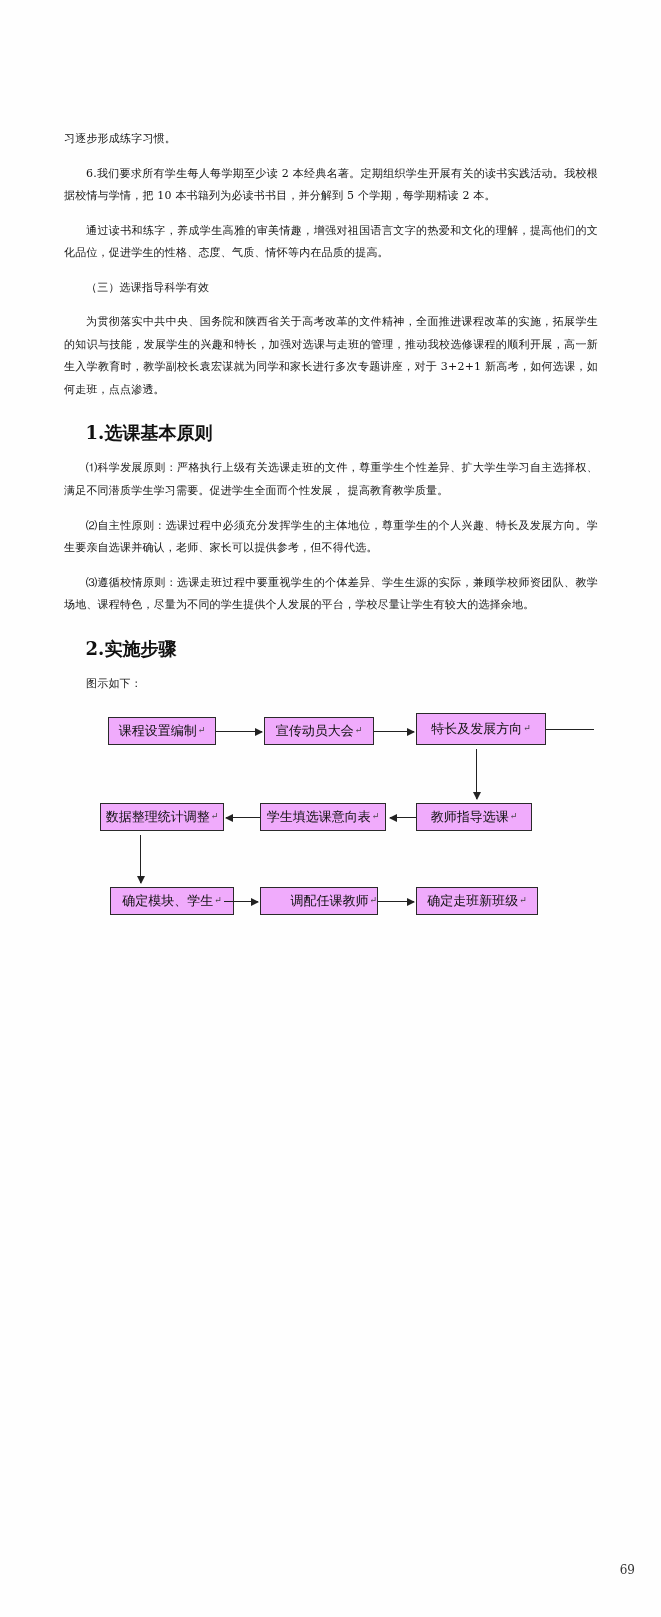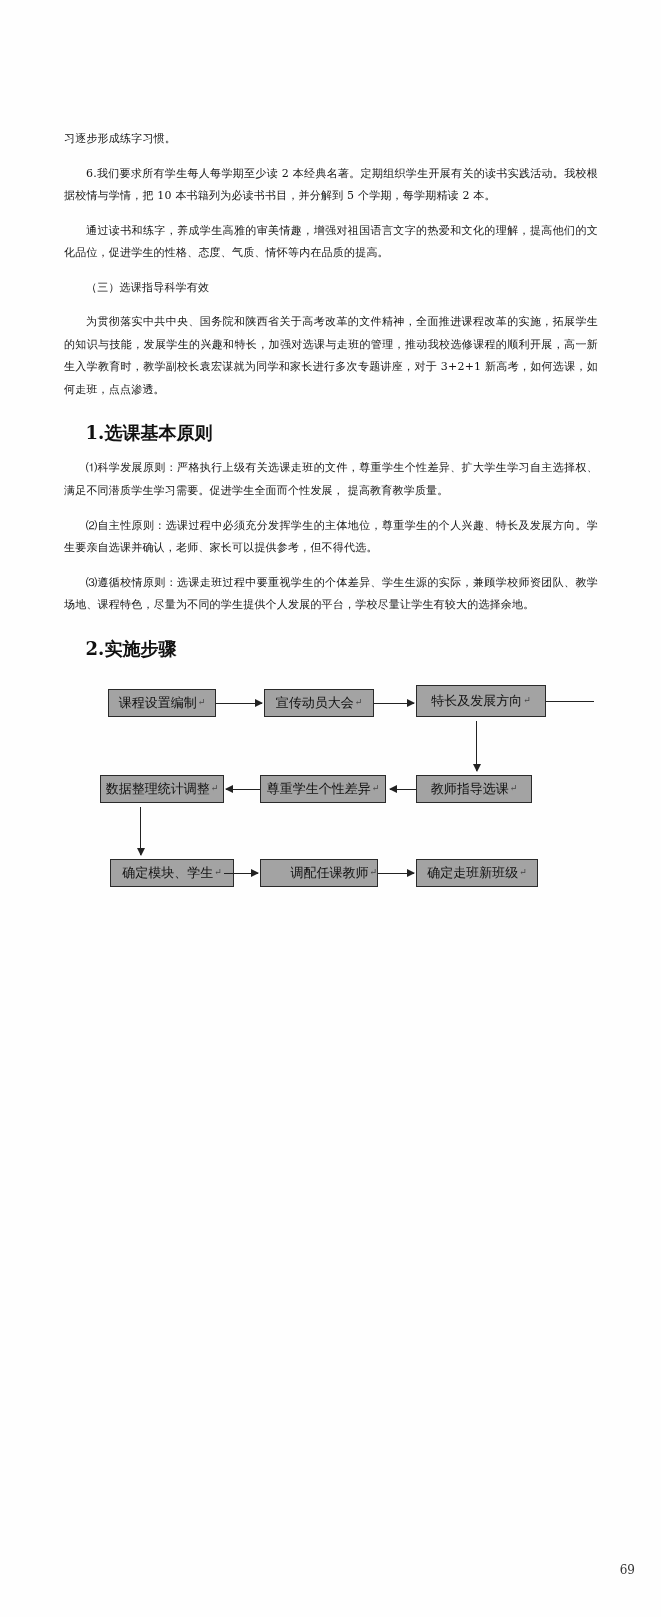--- a/index.html
+++ b/index.html
@@ -53,21 +53,21 @@
   
   .flow {
     position: relative;
     margin: 16px 0 0 0;
     width: 534px;
     height: 230px;
   }
   .node {
     position: absolute;
     border: 1px solid #2a2a2a;
-    background: #a3a3a3;
+    background: #f0abfc;
     font-size: 13px;
     line-height: 1.1;
     text-align: center;
     color: #111;
     display: flex;
     align-items: center;
     justify-content: center;
     box-sizing: border-box;
     white-space: nowrap;
     font-family: "DejaVu Serif", "Liberation Serif", serif;
@@ -143,20 +143,21 @@
     <p class="para indent">为贯彻落实中共中央、国务院和陕西省关于高考改革的文件精神，全面推进课程改革的实施，拓展学生的知识与技能，发展学生的兴趣和特长，加强对选课与走班的管理，推动我校选修课程的顺利开展，高一新生入学教育时，教学副校长袁宏谋就为同学和家长进行多次专题讲座，对于 3+2+1 新高考，如何选课，如何走班，点点渗透。</p>
 
     <div class="bold-head">1.选课基本原则</div>
 
     <p class="para indent">⑴科学发展原则：严格执行上级有关选课走班的文件，尊重学生个性差异、扩大学生学习自主选择权、满足不同潜质学生学习需要。促进学生全面而个性发展， 提高教育教学质量。</p>
     <p class="para indent">⑵自主性原则：选课过程中必须充分发挥学生的主体地位，尊重学生的个人兴趣、特长及发展方向。学生要亲自选课并确认，老师、家长可以提供参考，但不得代选。</p>
     <p class="para indent">⑶遵循校情原则：选课走班过程中要重视学生的个体差异、学生生源的实际，兼顾学校师资团队、教学场地、课程特色，尽量为不同的学生提供个人发展的平台，学校尽量让学生有较大的选择余地。</p>
 
     <div class="bold-head">2.实施步骤</div>
 
+    <p class="para indent">图示如下：</p>
 
     <div class="flow">
 
       <div class="node" style="left:44px; top:6px; width:108px; height:28px;">
         <span>课程设置编制</span>
           <span class="tail">↵</span>
       </div>
       <div class="node" style="left:200px; top:6px; width:110px; height:28px;">
         <span>宣传动员大会</span>
           <span class="tail">↵</span>
@@ -164,21 +165,21 @@
       <div class="node" style="left:352px; top:2px; width:130px; height:32px;">
         <span>特长及发展方向</span>
           <span class="tail">↵</span>
       </div>
 
       <div class="node" style="left:36px; top:92px; width:124px; height:28px;">
         <span>数据整理统计调整</span>
           <span class="tail">↵</span>
       </div>
       <div class="node" style="left:196px; top:92px; width:126px; height:28px;">
-        <span>尊重学生个性差异</span>
+        <span>学生填选课意向表</span>
           <span class="tail">↵</span>
       </div>
       <div class="node" style="left:352px; top:92px; width:116px; height:28px;">
         <span>教师指导选课</span>
           <span class="tail">↵</span>
       </div>
 
       <div class="node" style="left:36px; top:176px; width:124px; height:28px;margin-left:10px;">
         <span>确定模块、学生</span>
           <span class="tail">↵</span>

